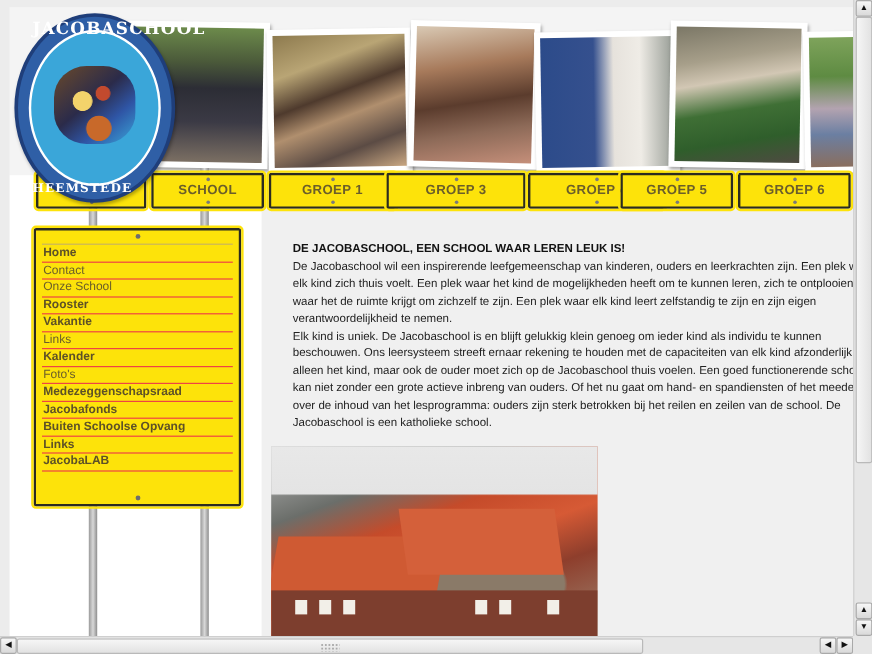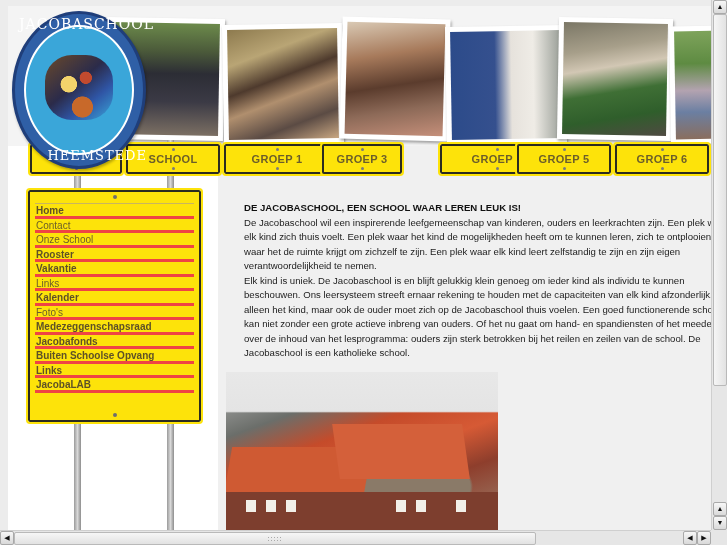--- a/index.html
+++ b/index.html
@@ -56,25 +56,25 @@
     }
     .logo-art {
       position: absolute; left: 18%; top: 22%; width: 64%; height: 52%;
       border-radius: 40%;
       background: radial-gradient(circle at 60% 35%, #c24a2e 0 10%, transparent 11%),
                   radial-gradient(circle at 35% 45%, #f3d36b 0 14%, transparent 15%),
                   radial-gradient(circle at 55% 80%, #c8692a 0 16%, transparent 17%),
                   linear-gradient(140deg,#6b4a2a 0%,#2b2b4a 45%,#2f55a5 70%,#3aa6d9 100%);
     }
     .logo-top, .logo-bot {
-      position: absolute; left: 4px; width: 100%; text-align: right; color: #fff;
-      font-family: "DejaVu Serif", serif; font-weight: normal; z-index: 6;
+      position: absolute; left: 12px; width: 100%; text-align: left; color: #fff;
+      font-family: "DejaVu Serif", serif; font-weight: bold; z-index: 6;
     }
     .logo-top { top: 2px; font-size: 14px; letter-spacing: 1px; }
-    .logo-bot { bottom: 3px; font-size: 13px; letter-spacing: 1px; }
+    .logo-bot { bottom: 3px; font-size: 10px; letter-spacing: 1px; }
 
     
     .pole {
       position: absolute; width: 7px; background: linear-gradient(90deg,#9a9a9a,#d8d8d8,#8d8d8d);
       z-index: 1;
     }
 
     
     .topnav { position: absolute; left: 22px; top: 138px; height: 30px; z-index: 3; }
     .sign {
@@ -99,21 +99,21 @@
       padding: 11px 5px 0 5px;
     }
     .menu-sign .bolt {
       position: absolute; left: 50%; width: 4px; height: 4px; margin-left: -2px;
       background: #6e6e6e; border-radius: 50%;
     }
     .menu-sign .bolt.top { top: 3px; } .menu-sign .bolt.bot { bottom: 3px; }
     .menu-list { list-style: none; border-top: 1px solid #c9b55e; }
     .menu-list li {
       height: 14.5px; line-height: 14px; font-size: 10px; color: #6b5e2a;
-      border-bottom: 3px solid #ef4444; padding-left: 1px; cursor: pointer;
+      border-bottom: 1px solid #ef4444; padding-left: 1px; cursor: pointer;
       white-space: nowrap;
     }
     .menu-list li.b { font-weight: bold; color: #5e5127; }
 
     
     .content {
       position: absolute; left: 217px; top: 195px; width: 490px;
       font-size: 9.6px; line-height: 14.5px; color: #222; margin-left: 19px;
     }
     .content h1 { font-size: 9.6px; font-weight: bold; line-height: 14.5px; color: #111; }
@@ -195,21 +195,21 @@
         <div class="logo-art"></div>
       </div>
       <div class="logo-top">JACOBASCHOOL</div>
       <div class="logo-bot">HEEMSTEDE</div>
     </div>
 
     <div class="topnav">
       <div class="sign" style="left:0;width:92px;"></div>
       <div class="sign" style="left:96px;width:94px;text-align:right;">SCHOOL</div>
       <div class="sign" style="left:194px;width:106px;">GROEP 1</div>
-      <div class="sign" style="left:292px;width:80px;">GROEP 3</div>
+      <div class="sign" style="left:292px;width:116px;">GROEP 3</div>
       <div class="sign" style="left:410px;width:114px;">GROEP 4</div>
       <div class="sign" style="left:487px;width:94px;">GROEP 5</div>
       <div class="sign" style="left:585px;width:94px;">GROEP 6</div>
 
     </div>
 
     <div class="menu-sign">
       <span class="bolt top"></span>
       <ul class="menu-list">
         <li class="b">Home</li>

